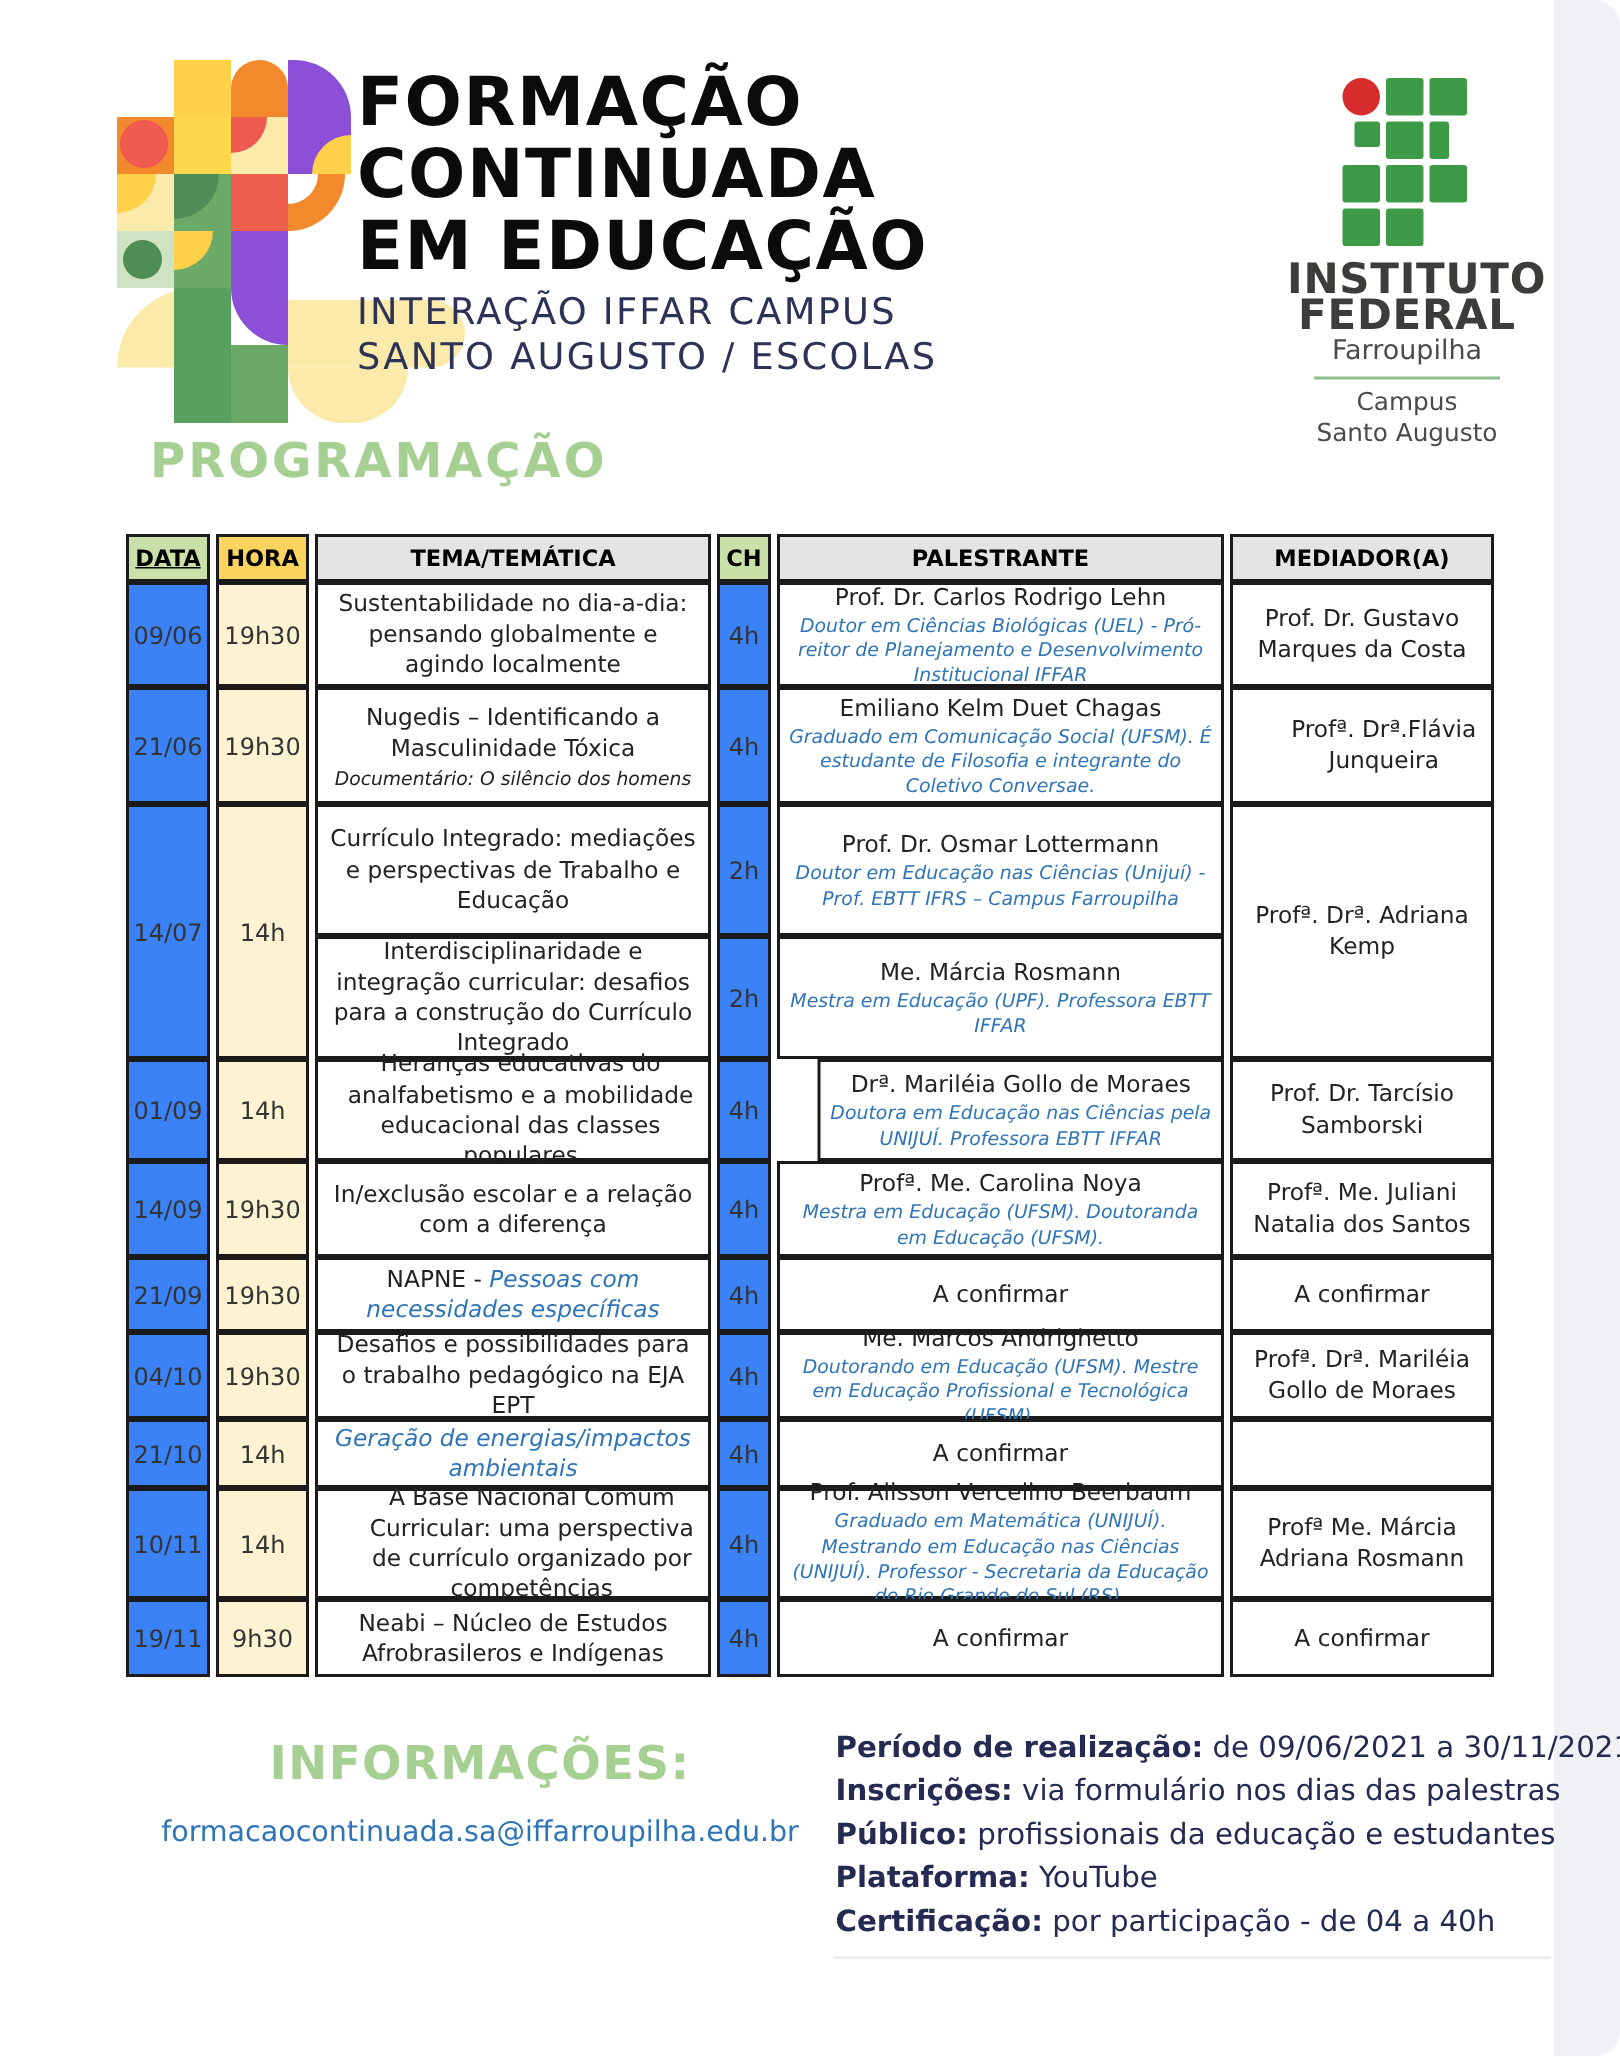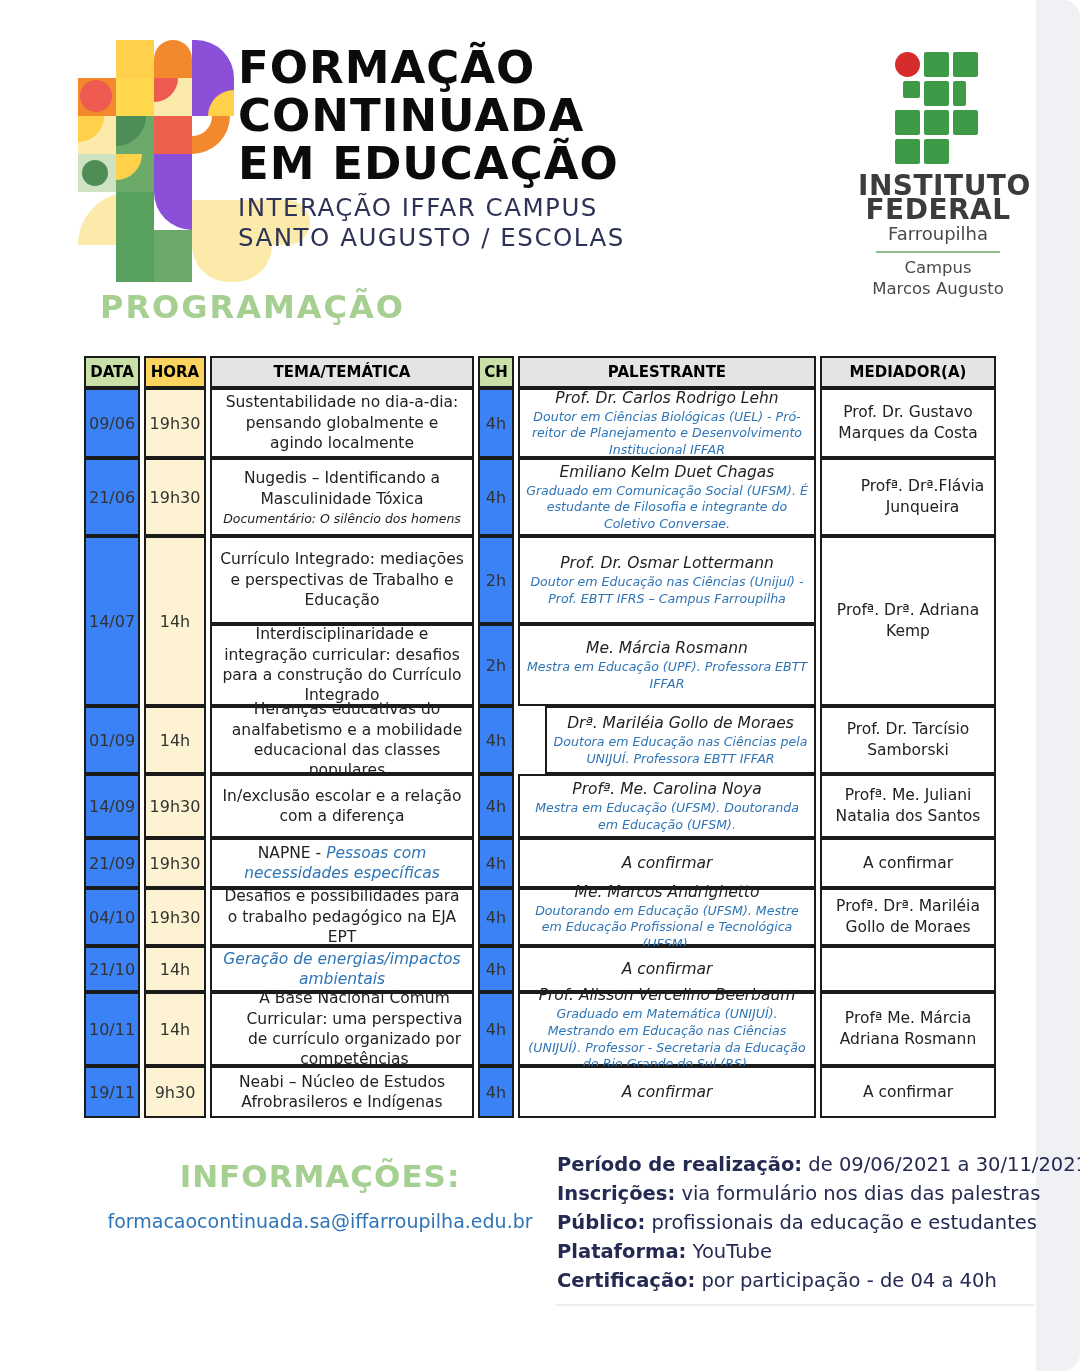--- a/index.html
+++ b/index.html
@@ -37,21 +37,21 @@
   .cell.head{font-weight:bold;font-size:15px;padding:0 2px;color:#000;}
   .bg-green-h{background:#c9e0a8;}
   .bg-gold-h{background:#fcd35f;}
   .bg-gray-h{background:#e4e4e4;}
   .bg-green{background:#3b82f6;}
   .bg-cream{background:#fdf3d3;}
   .dt{font-size:16px;color:#333;}
   .theme-main{font-size:15.5px;line-height:1.25;}
   .theme-blue{font-size:15.5px;line-height:1.25;color:#2e74b6;font-style:italic;}
   .theme-note{font-size:12.5px;font-style:italic;margin-top:2px;color:#222;}
-  .spk-name{font-size:15.5px;line-height:1.3;font-style:italic;}
+  .spk-name{font-size:15.5px;line-height:1.3;}
   .spk-cred{font-size:12.6px;line-height:1.32;color:#2e74b6;font-style:italic;margin-top:1px;}
   .med{font-size:15.5px;line-height:1.35;}
 
   
   #info-title{position:absolute;left:85px;top:1158px;width:470px;text-align:center;
     font-size:31px;font-weight:bold;color:#a6cf92;letter-spacing:1px;}
   #info-email{position:absolute;left:85px;top:1210px;width:470px;text-align:center;
     font-size:19px;color:#2e74b6;text-decoration:none;display:block;}
   #details{position:absolute;left:557px;top:1150px;width:470px;color:#252a52;}
   .detail-line{font-size:19.5px;line-height:29px;white-space:nowrap;}
@@ -118,27 +118,27 @@
       <div class="ifsq" style="left:29px;top:58px;"></div>
       <div class="ifsq" style="left:58px;top:58px;"></div>
       <div class="ifsq" style="left:0;top:87px;"></div>
       <div class="ifsq" style="left:29px;top:87px;"></div>
     </div>
     <div class="if-name">INSTITUTO</div>
     <div class="if-name">FEDERAL</div>
     <div class="if-sub">Farroupilha</div>
     <div class="if-line"></div>
     <div class="if-campus">Campus</div>
-    <div class="if-campus">Marcos Augusto</div>
+    <div class="if-campus">Santo Augusto</div>
   </div>
 
   <div id="section-title">PROGRAMAÇÃO</div>
 
   <div id="ptable">
-      <div class="cell head bg-green-h" style="grid-area: 1 / 1;">DATA</div>
+      <div class="cell head bg-green-h" style="grid-area: 1 / 1; text-decoration: underline;">DATA</div>
       <div class="cell head bg-gold-h" style="grid-area: 1 / 2;">HORA</div>
       <div class="cell head bg-gray-h" style="grid-area: 1 / 3;">TEMA/TEMÁTICA</div>
       <div class="cell head bg-green-h" style="grid-area: 1 / 4;">CH</div>
       <div class="cell head bg-gray-h" style="grid-area: 1 / 5;">PALESTRANTE</div>
       <div class="cell head bg-gray-h" style="grid-area: 1 / 6;">MEDIADOR(A)</div>
       <div class="cell bg-green dt" style="grid-area: 2 / 1;">09/06</div>
       <div class="cell bg-cream dt" style="grid-area: 2 / 2;">19h30</div>
       <div class="cell " style="grid-area: 2 / 3;">
         <div><span class="theme-main">Sustentabilidade no dia-a-dia: pensando globalmente e agindo localmente</span></div>
       </div>

